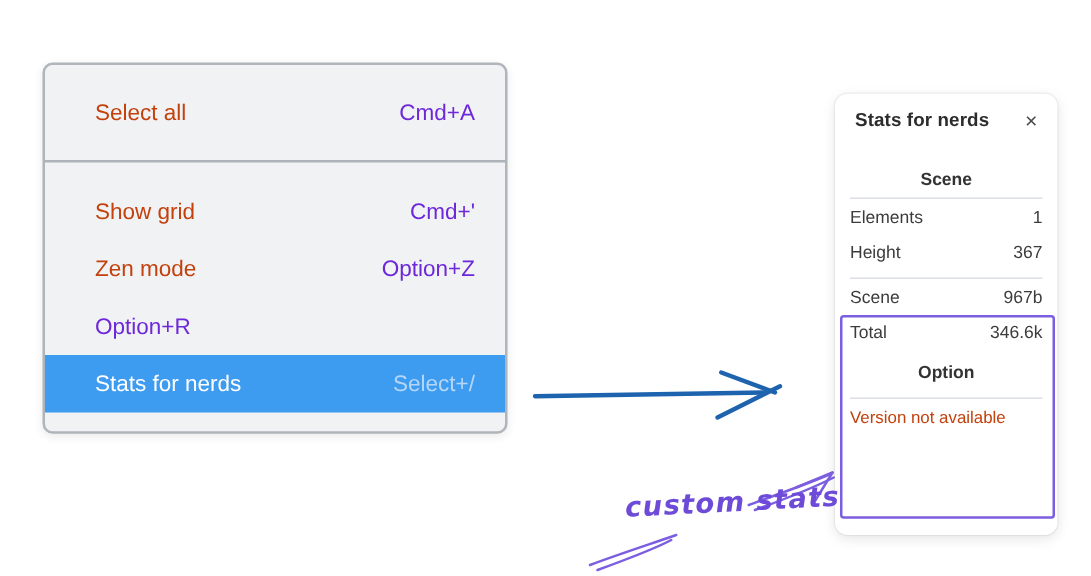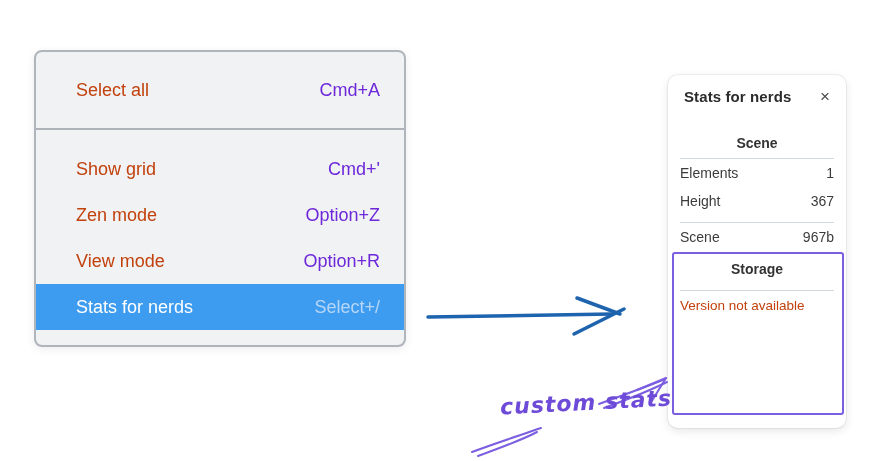--- a/index.html
+++ b/index.html
@@ -116,21 +116,20 @@
     <div class="menu-group">
       <div class="menu-item">
         <span class="label">Show grid</span>
         <span class="shortcut">Cmd+'</span>
       </div>
       <div class="menu-item">
         <span class="label">Zen mode</span>
         <span class="shortcut">Option+Z</span>
       </div>
       <div class="menu-item">
-        <span class="label">View mode</span>
         <span class="shortcut">Option+R</span>
       </div>
       <div class="menu-item highlighted">
         <span class="label">Stats for nerds</span>
         <span class="shortcut">Select+/</span>
       </div>
     </div>
   </div>
 
   <div class="stats-panel">
@@ -151,24 +150,28 @@
         <span>367</span>
       </div>
     </div>
 
     <div>
       <hr class="rule">
       <div class="stat-row">
         <span>Scene</span>
         <span>967b</span>
       </div>
+      <div class="stat-row">
+        <span>Total</span>
+        <span>346.6k</span>
+      </div>
     </div>
 
     <div>
-      <div class="section-h version">Storage</div>
+      <div class="section-h version">Option</div>
       <hr class="rule version-rule">
       <div class="stat-note">Version not available</div>
     </div>
   </div>
 
   <div class="annotation-box"></div>
 
   <svg class="svg-overlay" viewBox="0 0 873 461">
     <g stroke="#1e63ae" stroke-width="3.5" fill="none" stroke-linecap="round">
       <path d="M428 317 L612 314"></path>

